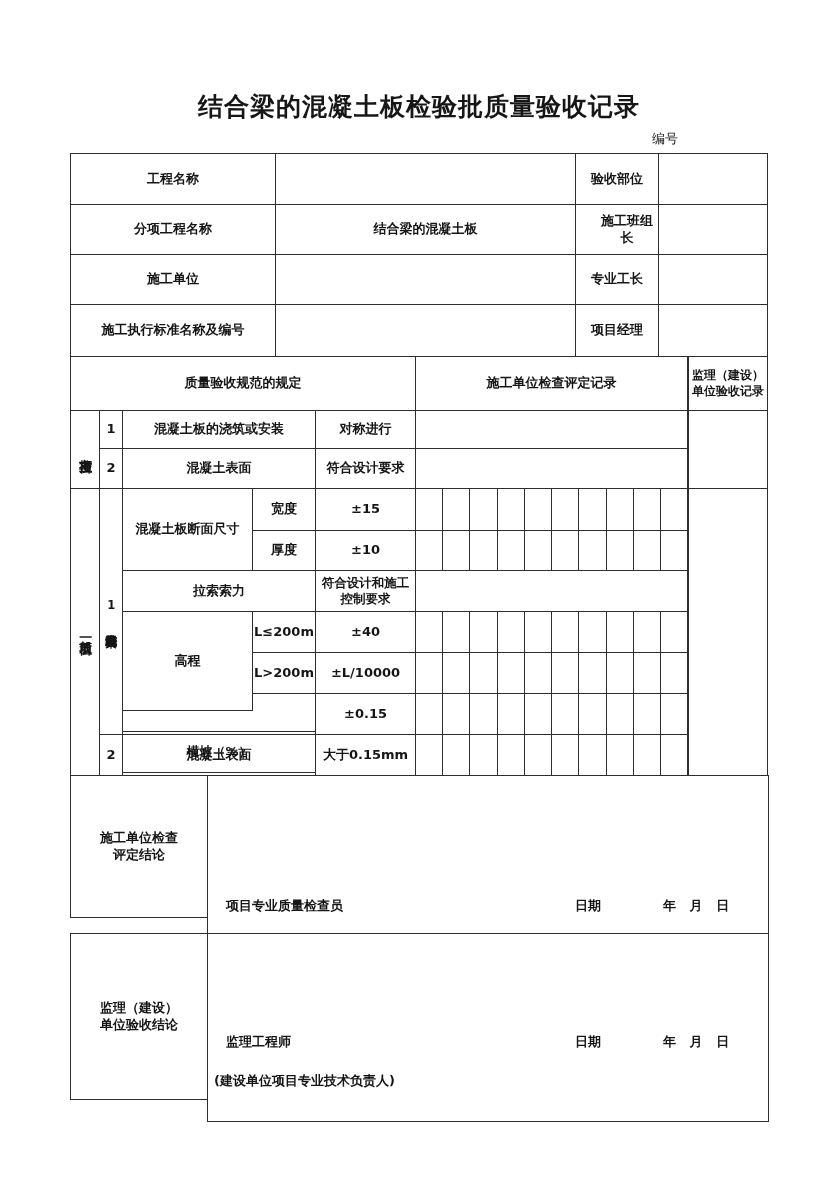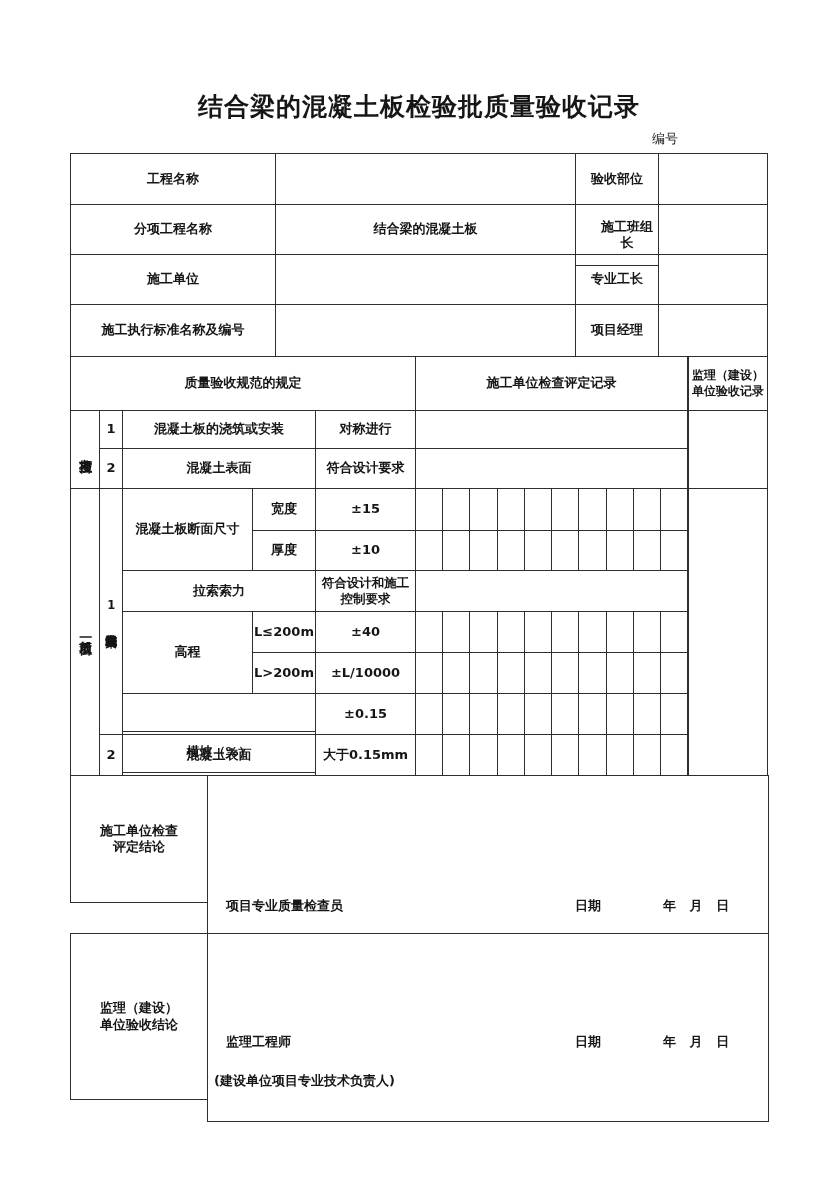--- a/index.html
+++ b/index.html
@@ -39,21 +39,21 @@
 
 <div id="table-grid">
 
   <div class="cell" style="left:0;top:0;width:206px;height:52px;">工程名称</div>
   <div class="cell" style="left:205px;top:0;width:301px;height:52px;"></div>
   <div class="cell" style="left:505px;top:0;width:84px;height:52px;">验收部位</div>
   <div class="cell" style="left:588px;top:0;width:110px;height:52px;"></div>
 
   <div class="cell" style="left:0;top:51px;width:206px;height:51px;">分项工程名称</div>
   <div class="cell" style="left:205px;top:51px;width:301px;height:51px;">结合梁的混凝土板</div>
-  <div class="cell" style="left:505px;top:51px;width:84px;height:62px;padding-left:20px;">施工班组长</div>
+  <div class="cell" style="left:505px;top:51px;width:84px;height:51px;padding-left:20px;">施工班组长</div>
   <div class="cell" style="left:588px;top:51px;width:110px;height:51px;"></div>
 
   <div class="cell" style="left:0;top:101px;width:206px;height:51px;">施工单位</div>
   <div class="cell" style="left:205px;top:101px;width:301px;height:51px;"></div>
   <div class="cell" style="left:505px;top:101px;width:84px;height:51px;">专业工长</div>
   <div class="cell" style="left:588px;top:101px;width:110px;height:51px;"></div>
 
   <div class="cell" style="left:0;top:151px;width:206px;height:53px;">施工执行标准名称及编号</div>
   <div class="cell" style="left:505px;top:151px;width:84px;height:53px;">项目经理</div>
   <div class="cell" style="left:588px;top:151px;width:110px;height:53px;"></div>
@@ -82,36 +82,36 @@
   <div class="cell" style="left:245px;top:335px;width:101px;height:43px;">±15</div>
   <div class="cell" style="left:182px;top:377px;width:64px;height:41px;">厚度</div>
   <div class="cell" style="left:245px;top:377px;width:101px;height:41px;">±10</div>
 
   <div class="cell" style="left:52px;top:417px;width:194px;height:42px;">拉索索力</div>
   <div class="cell" style="left:245px;top:417px;width:101px;height:42px;">
     <span class="wrapreq">符合设计和施工控制要求</span>
   </div>
   <div class="cell" style="left:345px;top:417px;width:273px;height:42px;"></div>
 
-  <div class="cell" style="left:52px;top:458px;width:131px;height:83px;">高程</div>
+  <div class="cell" style="left:52px;top:458px;width:131px;height:100px;">高程</div>
   <div class="cell" style="left:182px;top:458px;width:64px;height:42px;">L≤200m</div>
   <div class="cell" style="left:245px;top:458px;width:101px;height:42px;">±40</div>
   <div class="cell" style="left:182px;top:499px;width:64px;height:42px;">L&gt;200m</div>
   <div class="cell" style="left:245px;top:499px;width:101px;height:42px;">±L/10000</div>
 
   <div class="cell" style="left:52px;top:540px;width:194px;height:42px;margin-top:38px;">横坡（%）</div>
   <div class="cell" style="left:245px;top:540px;width:101px;height:42px;">±0.15</div>
 
   <div class="cell" style="left:29px;top:581px;width:24px;height:42px;">2</div>
   <div class="cell" style="left:52px;top:581px;width:194px;height:42px;">混凝土表面</div>
   <div class="cell" style="left:245px;top:581px;width:101px;height:42px;">大于0.15mm</div>
 
   <div class="cell thickL" style="left:617px;top:335px;width:81px;height:288px;"></div>
 
-  <div class="cell" style="left:0;top:622px;width:138px;height:128px;text-align:center;">
+  <div class="cell" style="left:0;top:622px;width:138px;height:143px;text-align:center;">
     <span class="wrapnarrow">施工单位检查评定结论</span>
   </div>
   <div class="cell" style="left:137px;top:622px;width:562px;height:159px;">
     <span class="inner-abs" style="left:18px;top:122px;">项目专业质量检查员</span>
     <span class="inner-abs" style="left:367px;top:122px;">日期</span>
     <span class="inner-abs" style="left:455px;top:122px;">年   月   日</span>
   </div>
 
   <div class="cell" style="left:0;top:780px;width:138px;height:167px;">
     <span class="wrapnarrow" style="width:84px;">监理（建设）单位验收结论</span>

